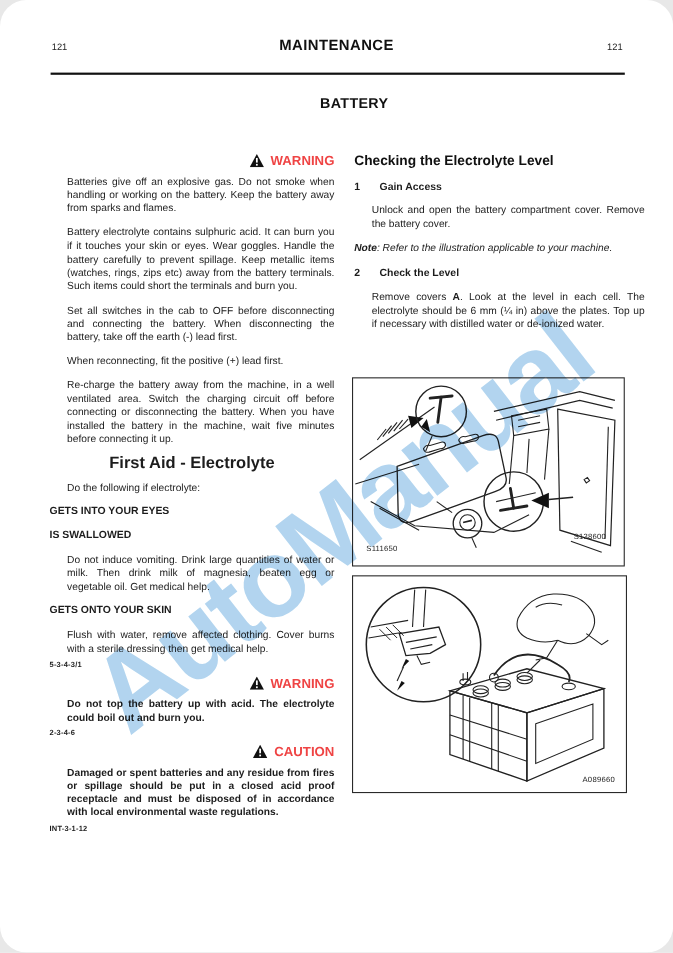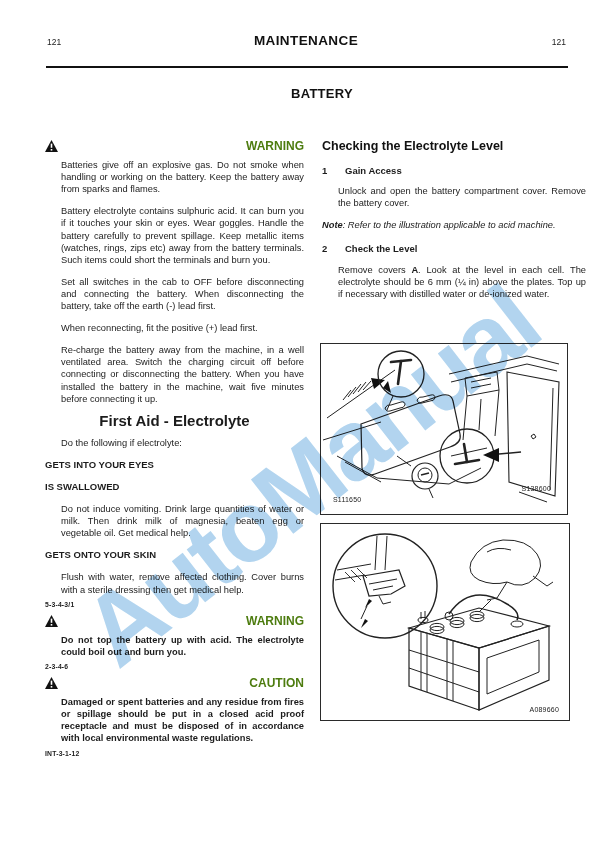--- a/index.html
+++ b/index.html
@@ -1,33 +1,33 @@
 <!DOCTYPE html>
 <html><head>
 <meta charset="utf-8">
 <style>
   html,body{margin:0;padding:0;background:#e8e8e8;}
   .page{position:relative;width:612px;height:866px;background:#ffffff;overflow:hidden;
-        font-family:"Liberation Sans", sans-serif;color:#1c1c1c;margin:0 auto;}
+        font-family:"Liberation Sans", sans-serif;color:#1c1c1c;margin:0 auto;border-radius:24px;}
   
   .pagenum{position:absolute;top:37px;font-size:8.5px;color:#222;}
   .pagenum.left{left:47px;}
   .pagenum.right{right:46px;}
   .htitle{position:absolute;top:33px;left:0;width:100%;text-align:center;
           font-size:13.5px;font-weight:bold;letter-spacing:.4px;color:#111;}
   .hrule{position:absolute;top:66px;left:46px;right:44px;height:2px;background:#111;}
   .stitle{position:absolute;top:86px;left:0;width:100%;text-align:center;
           font-size:13px;font-weight:bold;letter-spacing:.3px;color:#111;padding-left:16px;}
   
   .col{position:absolute;font-size:9.3px;line-height:12.1px;}
   .col-left{left:45px;top:138px;width:259px;}
   .col-right{left:322px;top:140px;width:264px;}
   .col p{margin:0 0 10px 16px;text-align:justify;}
-  .warnhead{display:flex;align-items:center;justify-content:space-between;gap:6px;
-            font-weight:bold;font-size:12px;margin:2px 0 7px 0;color:#4d7c0f;}
+  .warnhead{display:flex;align-items:center;justify-content:flex-end;gap:6px;
+            font-weight:bold;font-size:12px;margin:2px 0 7px 0;color:#ef4444;}
   .warnhead svg{display:block;}
   .centerbold{text-align:center;font-weight:bold;font-size:15px;margin:4px 0 10px 0;}
   .subhead{font-weight:bold;font-size:9.5px;margin:2px 0 10px 0;}
   .boldpara{font-weight:bold;}
   .code{font-size:6.8px;font-weight:bold;letter-spacing:.2px;margin:-7px 0 4px 0;}
   .rheading{font-weight:bold;font-size:12.5px;margin:0 0 13px 0;color:#111;}
   .step{display:flex;margin:0 0 8px 0;font-weight:bold;font-size:9.5px;}
   .step .num{width:23px;flex:0 0 23px;}
   .stepbody{margin:0 0 12px 23px;text-align:justify;}
   .note{font-style:italic;margin:0 0 12px 0;}
@@ -117,21 +117,21 @@
   <div class="col col-right">
     <div class="rheading">Checking the Electrolyte Level</div>
 
     <div class="step">
       <span class="num">1</span>
       <span>Gain Access</span>
     </div>
     <p class="stepbody">Unlock and open the battery compartment cover. Remove the battery cover.</p>
 
     <div class="note">
-      <b>Note</b><span>: Refer to the illustration applicable to acid machine.</span>
+      <b>Note</b><span>: Refer to the illustration applicable to your machine.</span>
     </div>
 
     <div class="step">
       <span class="num">2</span>
       <span>Check the Level</span>
     </div>
     <p class="stepbody">
       <span>Remove covers </span><b>A</b><span>. Look at the level in each cell. The electrolyte should be 6 mm (¼ in) above the plates. Top up if necessary with distilled water or de-ionized water.</span>
     </p>
   </div>

